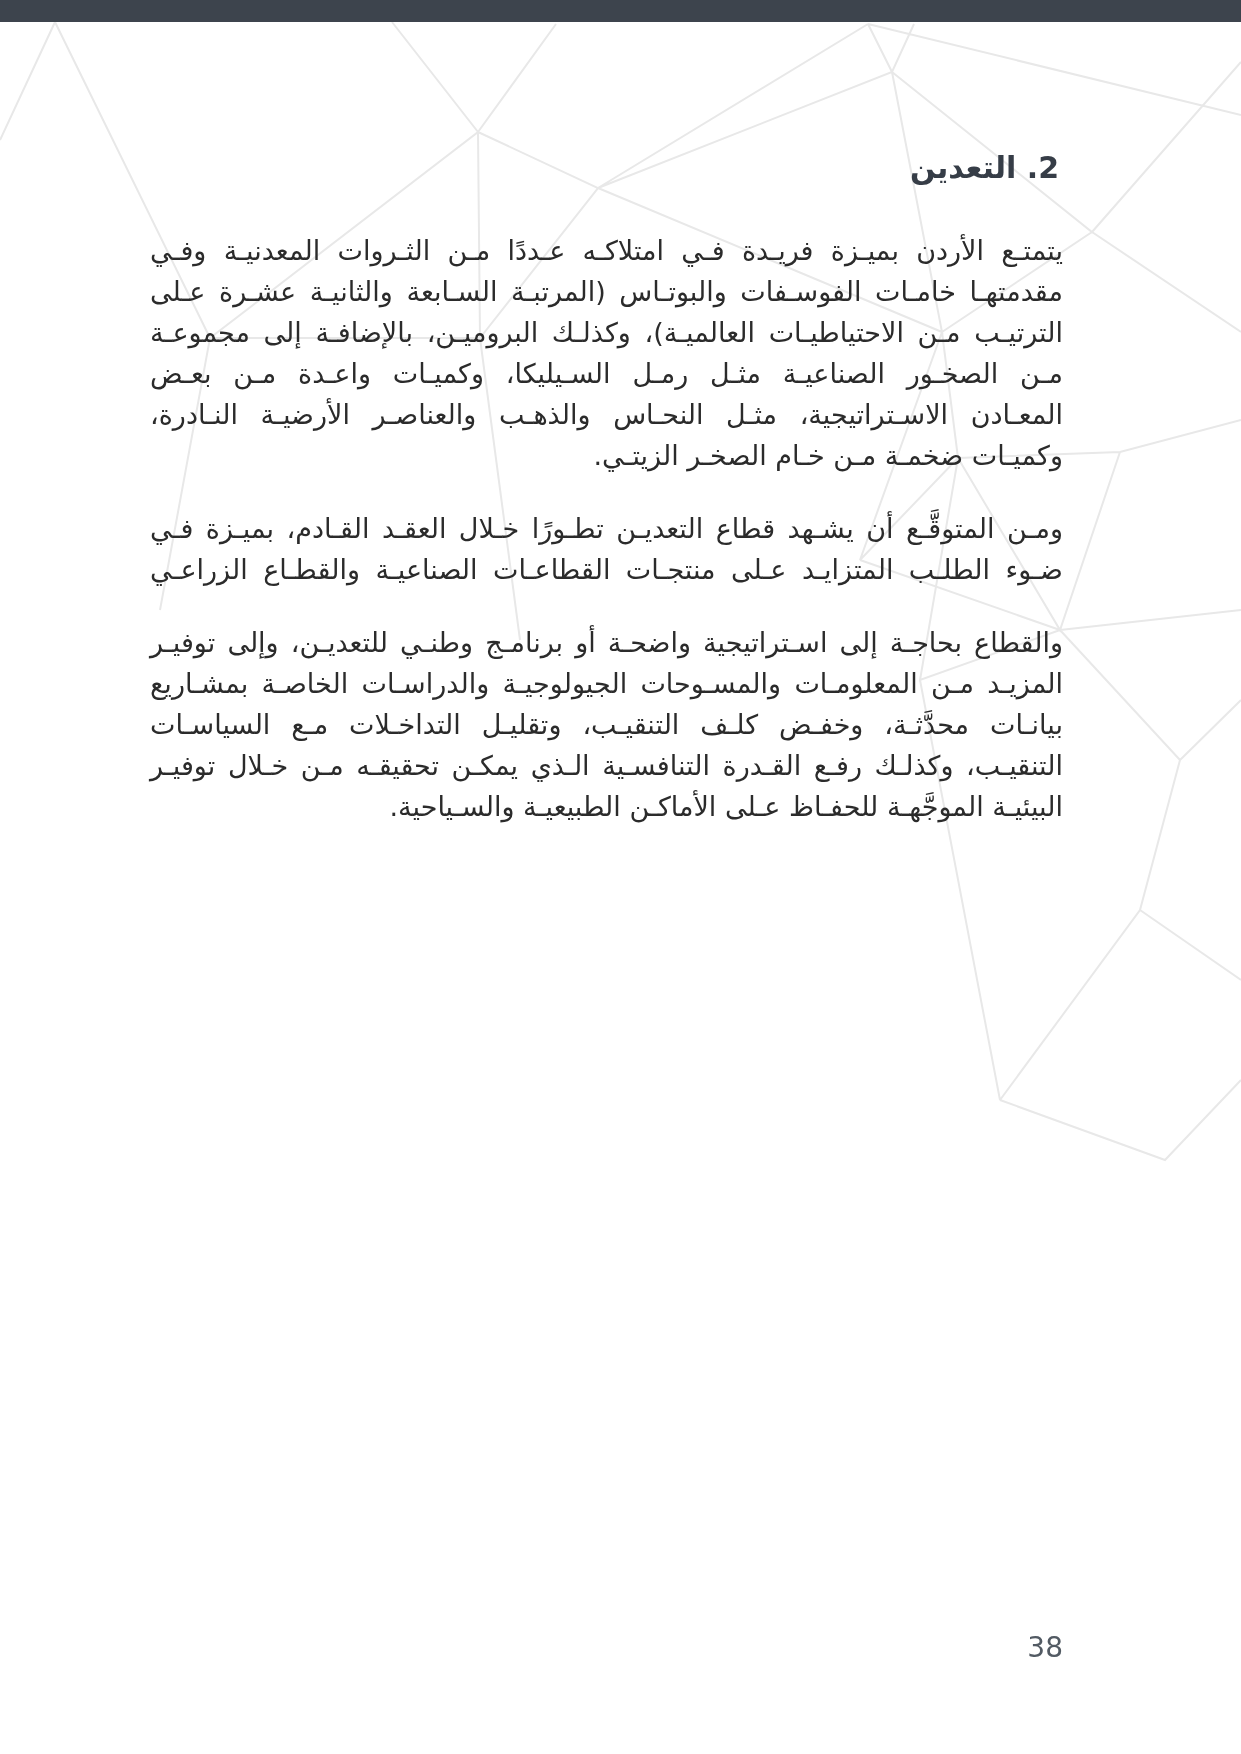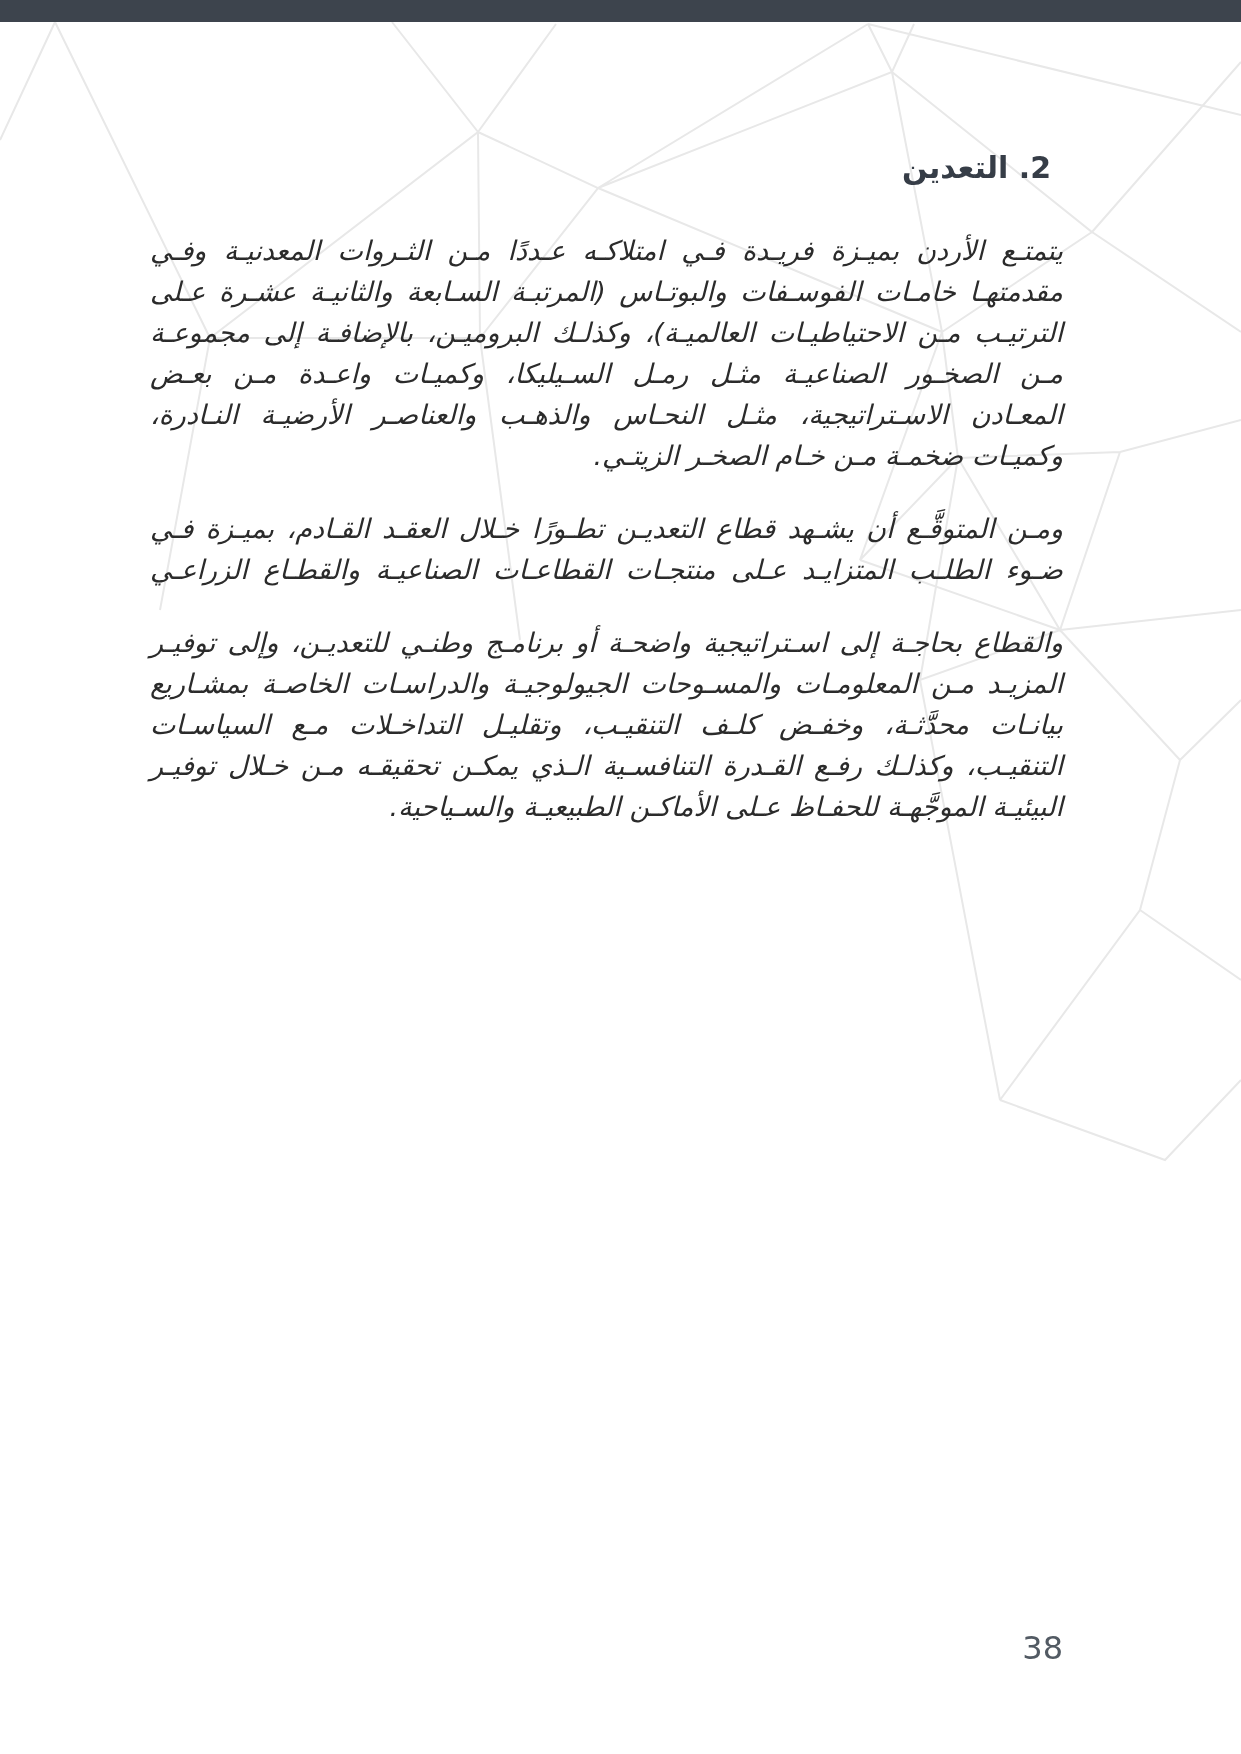--- a/index.html
+++ b/index.html
@@ -26,47 +26,46 @@
     pointer-events: none;
   }
   .content {
     position: absolute;
     top: 146px;
     left: 150px;
     right: 178px;
     direction: rtl;
   }
   .heading {
-    margin: 0 12px 40px 0;
+    margin: 0 4px 40px 0;
     font-size: 30px;
     font-weight: bold;
     line-height: 44px;
     color: var(--heading-color, #363d47);
     text-align: right;
   }
   .para {
     margin: 0 0 32px 0;
     font-size: 27px;
     line-height: 41px;
     color: var(--body-color, #2b2b2b);
-    font-style: italic;
   }
   .line {
     text-align: justify;
     text-align-last: justify;
     white-space: nowrap;
   }
   .line.last {
     text-align-last: right;
   }
   .page-number {
     position: absolute;
     top: 1630px;
     right: 178px;
-    font-size: 32px;
+    font-size: 28px;
     line-height: 36px;
     color: var(--page-number-color, #525a63);
   }
 </style>
 </head>
 <body>
 
 <div class="page">
 
   <svg class="bg-pattern" viewBox="0 0 1241 1754" xmlns="http://www.w3.org/2000/svg" fill="none" stroke="#e8e8e8" stroke-width="2">

